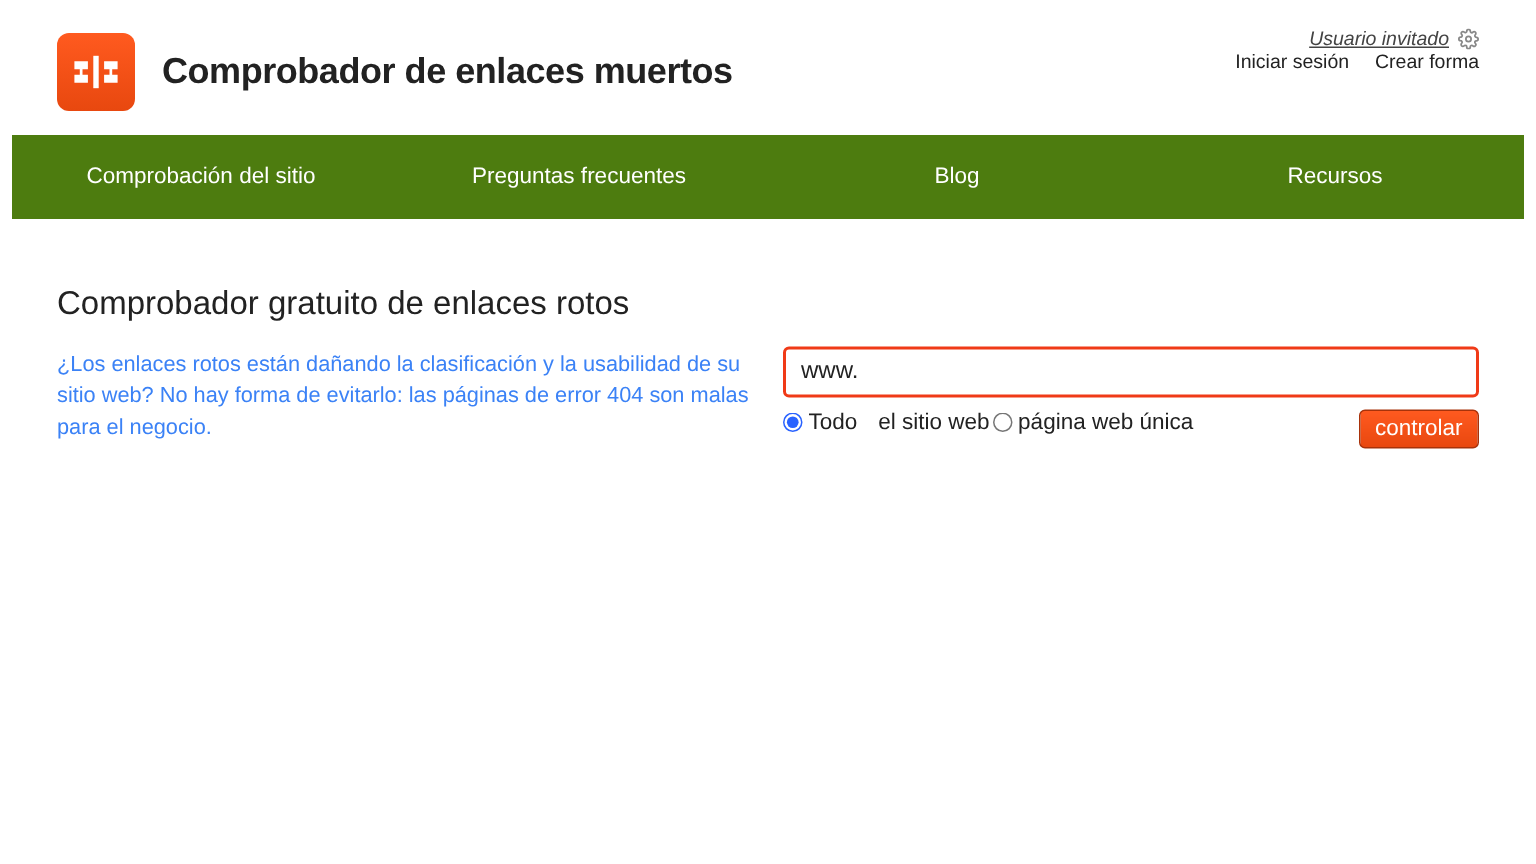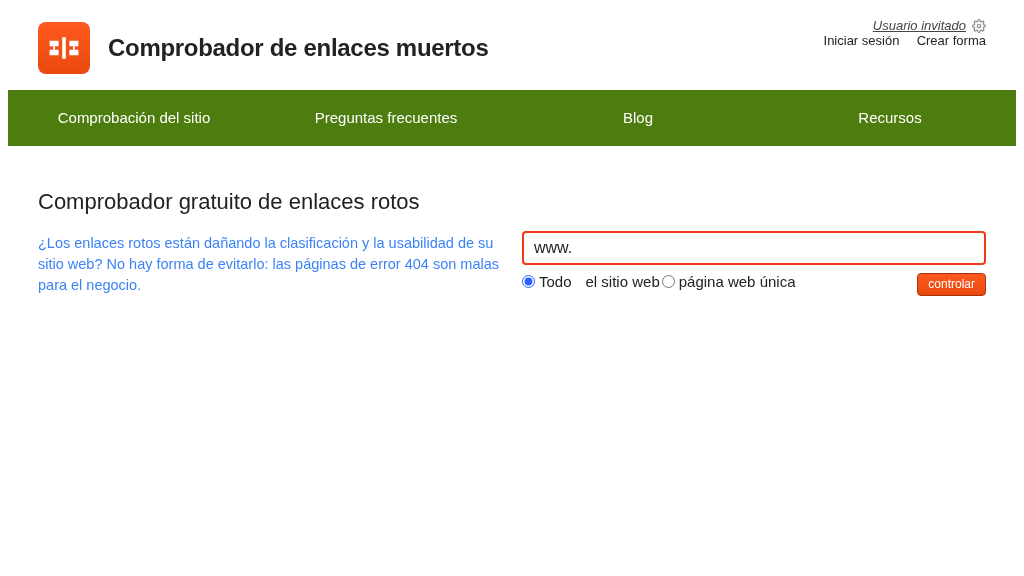--- a/index.html
+++ b/index.html
@@ -128,21 +128,21 @@
   .radio-group label { margin-right: 4px; cursor: pointer; }
   .radio-group input { cursor: pointer; accent-color: #2962ff; }
   .site-label { margin-left: 10px; margin-right: 2px; }
   .spacer { flex: 1; }
   .check-btn {
     background: linear-gradient(#ff5a1f,#e8480f);
     color: #fff;
     border: 1px solid #a8320a;
     border-radius: 4px;
     padding: 3px 10px 4px;
-    font-size: 12px;
+    font-size: 15px;
     cursor: pointer;
   }
 </style>
 </head>
 <body>
 
 <div class="page">
   <div class="header">
     <div class="logo">
       <svg viewBox="0 0 40 40">

